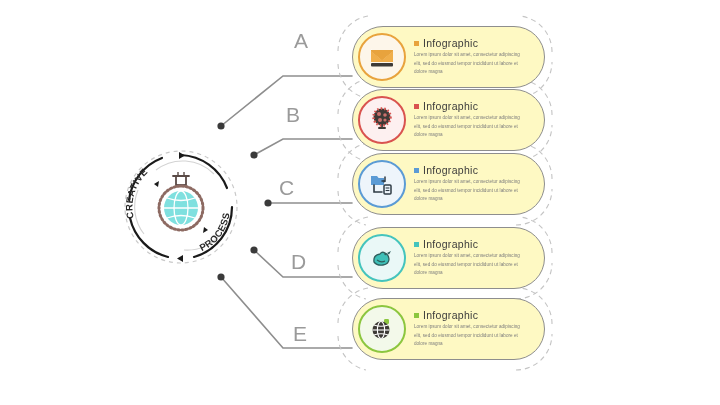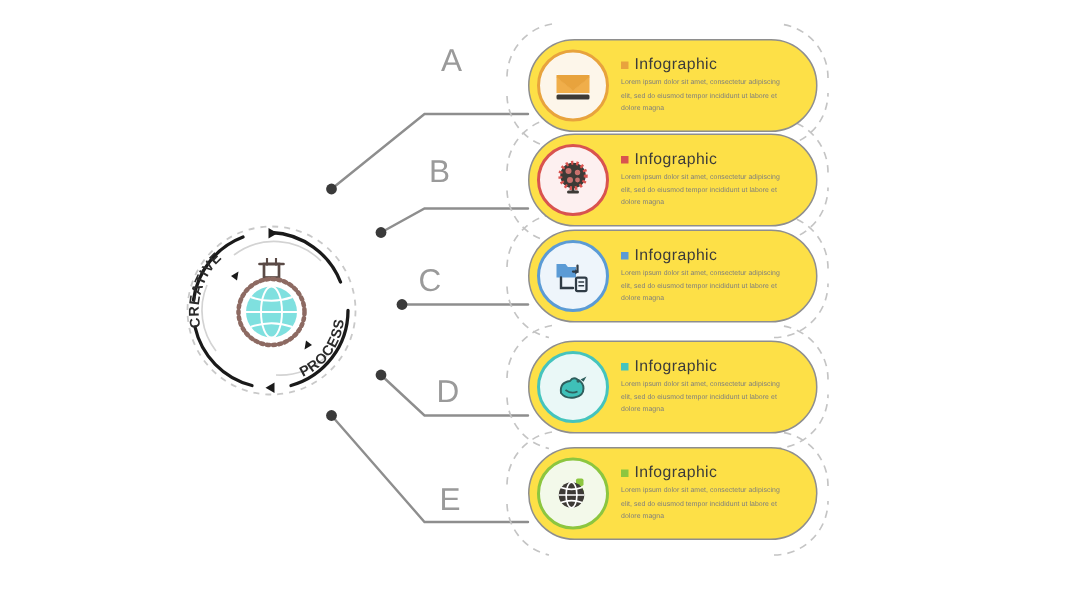--- a/index.html
+++ b/index.html
@@ -13,21 +13,21 @@
   
   .letter{
     position:absolute;font-size:21px;color:#9a9a9a;font-weight:400;
     font-family:"Liberation Sans", sans-serif;letter-spacing:.5px;
     line-height:1;
   }
 
   
   .card{
     position:absolute;width:193px;height:62px;
-    border:1.4px solid #8e8e8e;border-radius:31px;background:#fde047;
+    border:1.4px solid #8e8e8e;border-radius:31px;background:#fef9c3;
     box-sizing:border-box;
   }
   .card-inner{
     position:absolute;left:0;top:0;width:100%;height:100%;
     display:flex;align-items:center;
   }
   .icon-wrap{
     width:48px;height:48px;margin-left:5px;border-radius:50%;
     display:flex;align-items:center;justify-content:center;flex:0 0 auto;
     box-sizing:border-box;

